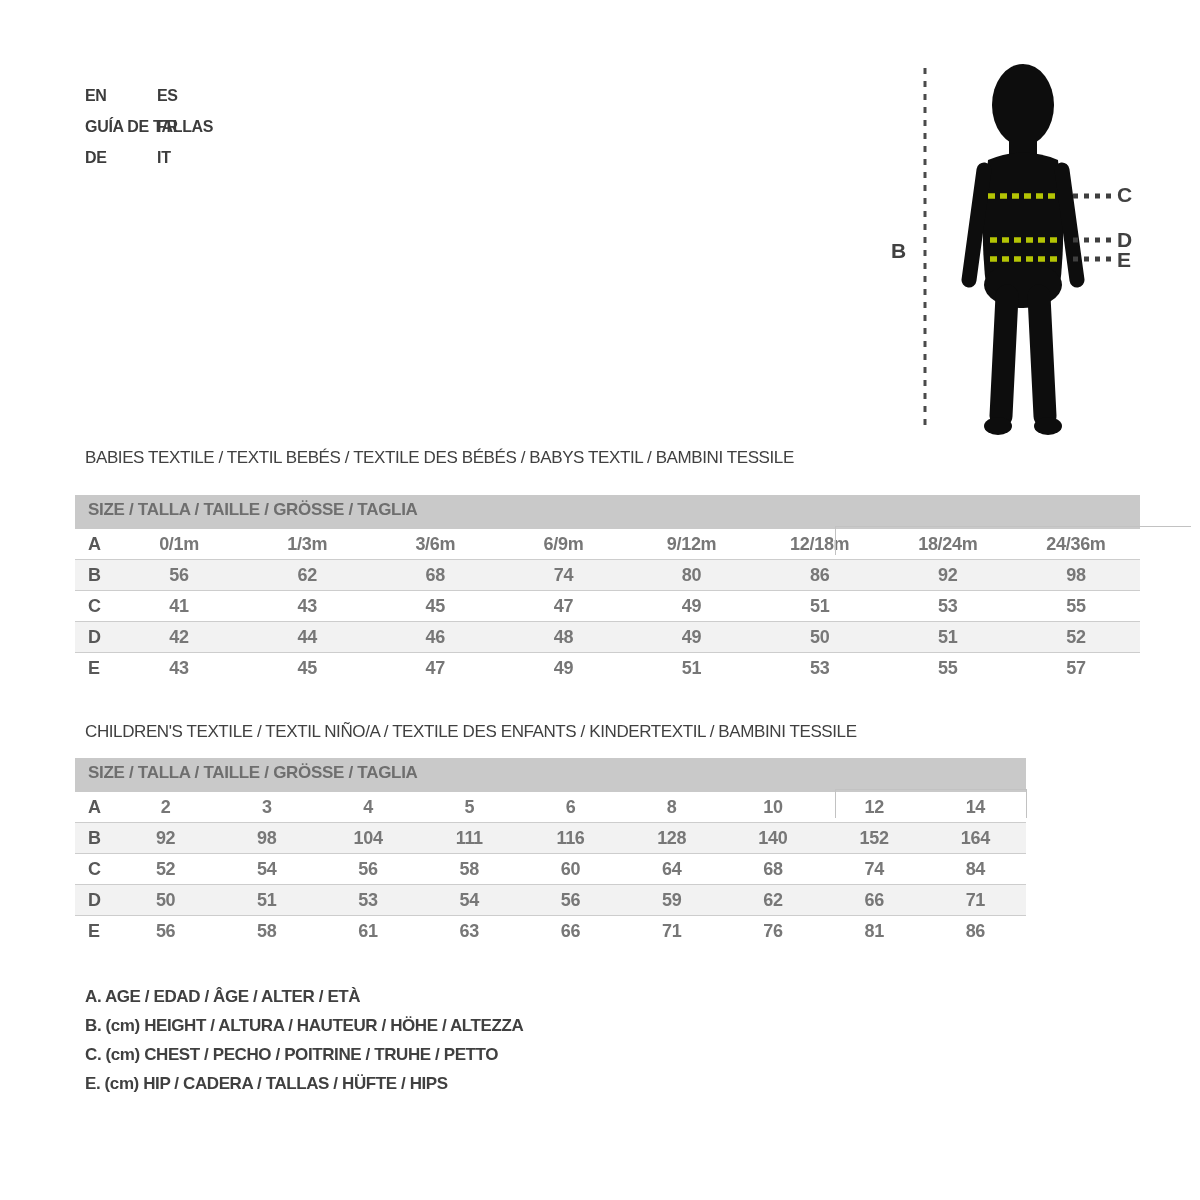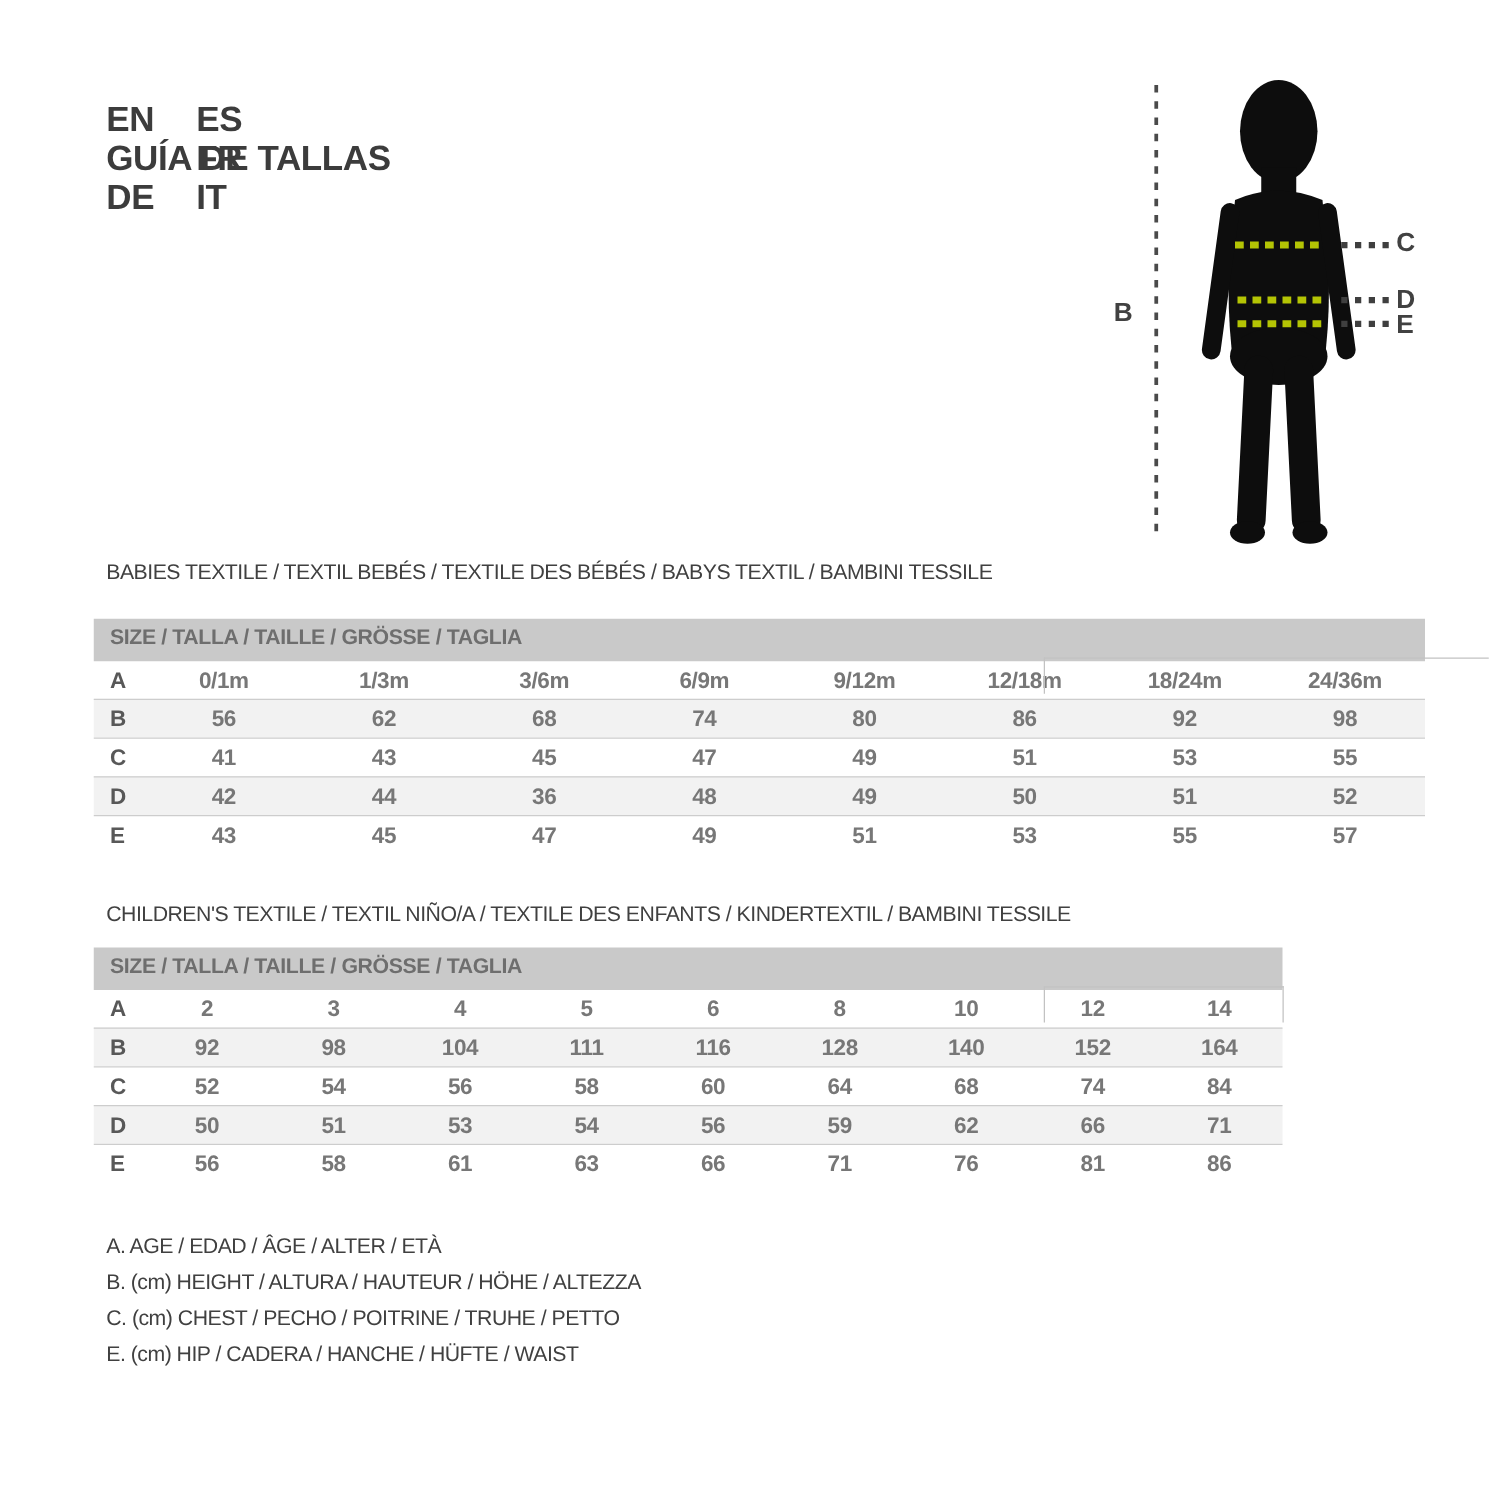--- a/index.html
+++ b/index.html
@@ -15,21 +15,21 @@
   }
   html,body{margin:0;padding:0;background:#fff;}
   .canvas{
     position:relative;width:1200px;height:1200px;background:#ffffff;overflow:hidden;
     font-family:"Liberation Sans",sans-serif;color:var(--heading_text);
   }
   
   .lang-list{
     position:absolute;left:85px;top:80px;
     display:grid;grid-template-columns:72px auto;grid-auto-rows:31px;
-    font-size:28px;font-weight:bold;letter-spacing:-0.3px;color:#3c3c3c;
+    font-size:16px;font-weight:bold;letter-spacing:-0.3px;color:#3c3c3c;
   }
   .lang-list div{line-height:31px;white-space:nowrap;}
   
   .fig-label{position:absolute;font-size:21px;font-weight:bold;color:#414141;line-height:22px;}
   #label-b{left:891px;top:240px;}
   #label-c{left:1117px;top:184px;}
   #label-d{left:1117px;top:229px;}
   #label-e{left:1117px;top:249px;}
   .fig-svg{position:absolute;left:860px;top:40px;}
   .sil{fill:var(--silhouette);}
@@ -49,21 +49,21 @@
     color:var(--header_bar_text);padding-left:13px;font-size:17px;letter-spacing:-0.3px;
   }
   .trow{display:grid;height:30px;line-height:30px;font-size:18px;letter-spacing:-0.3px;color:var(--value_text);text-align:center;}
   .trow.alt{background:var(--alt_row_bg);}
   .tbody .trow:not(:first-child){border-top:1px solid var(--rule_line);}
   .rlabel{color:var(--label_text);text-align:left;padding-left:13px;}
   .hl-box{position:absolute;pointer-events:none;}
   #babies-hl{left:760px;top:31px;width:355px;height:28px;border-top:1px solid #c2c2c2;border-left:1px solid #c2c2c2;}
   #children-hl{left:760px;top:31px;width:190px;height:28px;border:1px solid #c2c2c2;border-bottom:none;}
   
-  .legend{position:absolute;left:85px;top:982px;font-size:17px;font-weight:normal;letter-spacing:-0.4px;color:var(--heading_text);}
+  .legend{position:absolute;left:85px;top:982px;font-size:17px;font-weight:bold;letter-spacing:-0.4px;color:var(--heading_text);}
   .legend div{line-height:29px;white-space:nowrap;}
 </style>
 </head>
 <body>
 
 <div class="canvas">
 
   <div class="lang-list">
     <div>EN</div>
     <div>ES</div>
@@ -139,21 +139,21 @@
           <div class="cell">47</div>
           <div class="cell">49</div>
           <div class="cell">51</div>
           <div class="cell">53</div>
           <div class="cell">55</div>
         </div>
         <div class="trow alt" style="grid-template-columns: 40px repeat(8, 1fr);">
           <div class="rlabel">D</div>
           <div class="cell">42</div>
           <div class="cell">44</div>
-          <div class="cell">36</div>
+          <div class="cell">46</div>
           <div class="cell">48</div>
           <div class="cell">49</div>
           <div class="cell">50</div>
           <div class="cell">51</div>
           <div class="cell">52</div>
         </div>
         <div class="trow" style="grid-template-columns: 40px repeat(8, 1fr);">
           <div class="rlabel">E</div>
           <div class="cell">43</div>
           <div class="cell">45</div>
@@ -233,16 +233,16 @@
           <div class="cell">86</div>
         </div>
       </div>
     <div class="hl-box" id="children-hl"></div>
   </div>
 
   <div class="legend">
     <div>A. AGE / EDAD / ÂGE / ALTER / ETÀ</div>
     <div>B. (cm) HEIGHT / ALTURA / HAUTEUR / HÖHE / ALTEZZA</div>
     <div>C. (cm) CHEST / PECHO / POITRINE / TRUHE / PETTO</div>
-    <div>E. (cm) HIP / CADERA / HANCHE / HÜFTE / WAIST</div>
+    <div>E. (cm) HIP / CADERA / TALLAS / HÜFTE / HIPS</div>
   </div>
 
 </div>
 
 </body></html>

